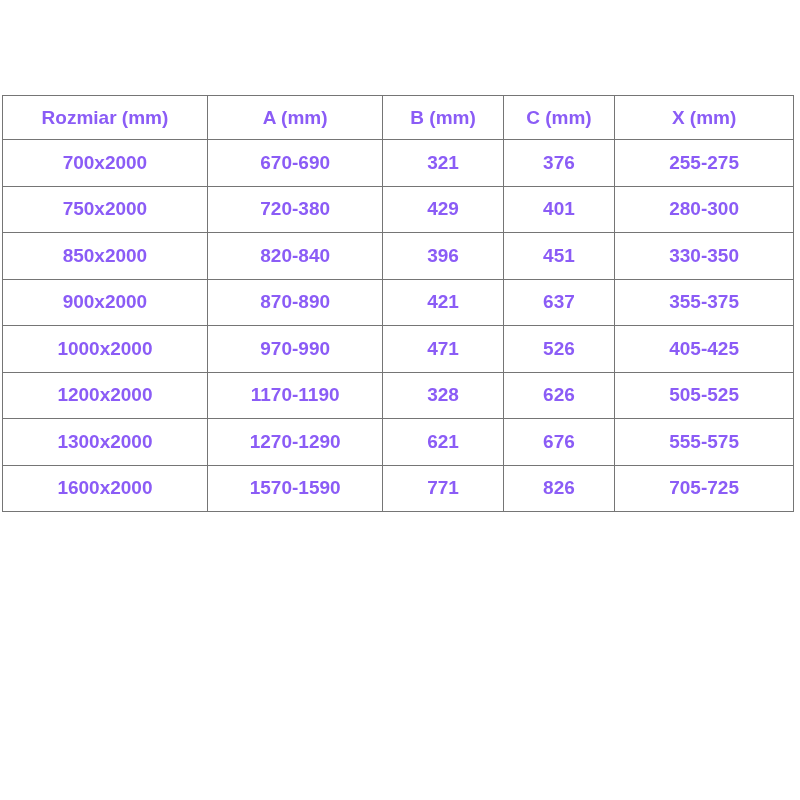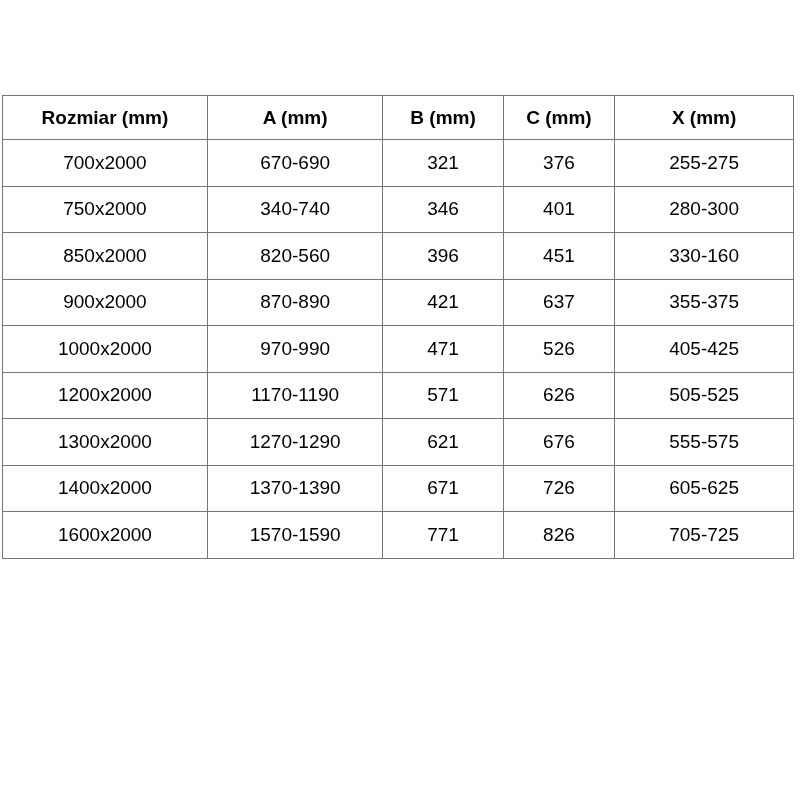--- a/index.html
+++ b/index.html
@@ -13,41 +13,41 @@
     position: relative;
     font-family: "Liberation Sans", "DejaVu Sans", sans-serif;
   }
   .dim-table {
     position: absolute;
     left: 2px;
     top: 95px;
     width: 792px;
     border-collapse: collapse;
     table-layout: fixed;
-    color: #000000;
+    color: #8b5cf6;
     background: #ffffff;
   }
   .dim-table th,
   .dim-table td {
     border: 1px solid #757575;
     text-align: center;
     vertical-align: middle;
     padding: 0;
     overflow: hidden;
     white-space: nowrap;
   }
   .dim-table th {
     height: 43px;
     font-size: 19px;
     font-weight: bold;
   }
   .dim-table td {
     height: 45.5px;
     font-size: 19px;
-    font-weight: normal;
+    font-weight: bold;
   }
   col.c-rozmiar { width: 25.9%; }
   col.c-a       { width: 22.2%; }
   col.c-b       { width: 15.2%; }
   col.c-c       { width: 14.1%; }
   col.c-x       { width: 22.6%; }
 </style>
 </head>
 <body>
 
@@ -71,66 +71,59 @@
   <tbody id="table-body">
       <tr>
         <td>700x2000</td>
         <td>670-690</td>
         <td>321</td>
         <td>376</td>
         <td>255-275</td>
       </tr>
       <tr>
         <td>750x2000</td>
-        <td>340-740</td>
-        <td>346</td>
+        <td>720-380</td>
+        <td>429</td>
         <td>401</td>
         <td>280-300</td>
       </tr>
       <tr>
         <td>850x2000</td>
-        <td>820-560</td>
+        <td>820-840</td>
         <td>396</td>
         <td>451</td>
-        <td>330-160</td>
+        <td>330-350</td>
       </tr>
       <tr>
         <td>900x2000</td>
         <td>870-890</td>
         <td>421</td>
         <td>637</td>
         <td>355-375</td>
       </tr>
       <tr>
         <td>1000x2000</td>
         <td>970-990</td>
         <td>471</td>
         <td>526</td>
         <td>405-425</td>
       </tr>
       <tr>
         <td>1200x2000</td>
         <td>1170-1190</td>
-        <td>571</td>
+        <td>328</td>
         <td>626</td>
         <td>505-525</td>
       </tr>
       <tr>
         <td>1300x2000</td>
         <td>1270-1290</td>
         <td>621</td>
         <td>676</td>
         <td>555-575</td>
-      </tr>
-      <tr>
-        <td>1400x2000</td>
-        <td>1370-1390</td>
-        <td>671</td>
-        <td>726</td>
-        <td>605-625</td>
       </tr>
       <tr>
         <td>1600x2000</td>
         <td>1570-1590</td>
         <td>771</td>
         <td>826</td>
         <td>705-725</td>
       </tr>
     </tbody>
 </table>

